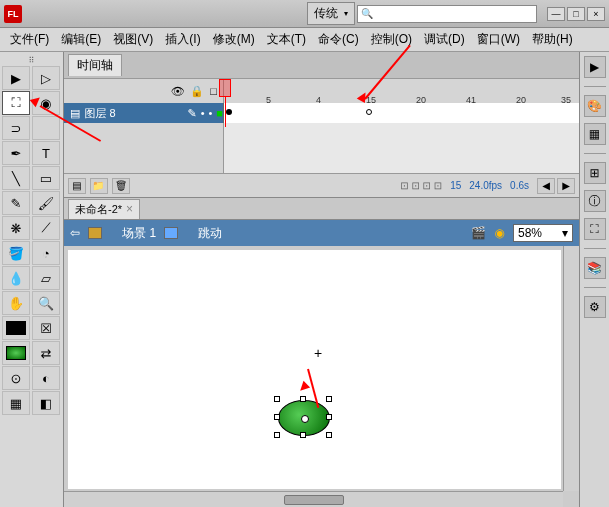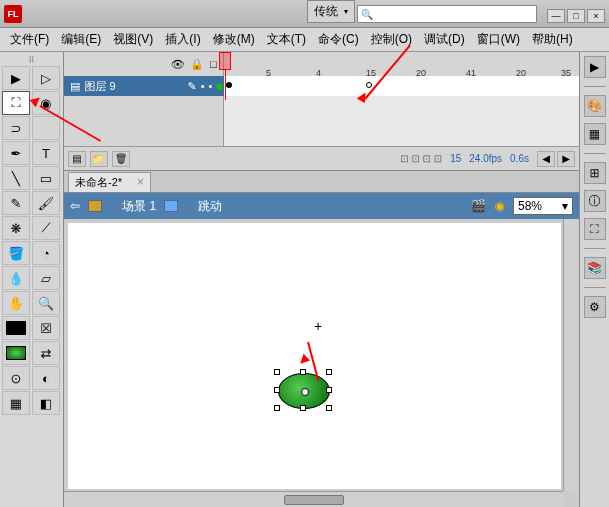--- a/index.html
+++ b/index.html
@@ -1,17 +1,17 @@
 <!DOCTYPE html>
 <html><head>
 <meta charset="utf-8">
 <style>
 * { box-sizing: border-box; margin: 0; padding: 0; font-family: "Microsoft YaHei", SimSun, sans-serif; }
 body { background: #b8b8b8; width: 609px; height: 507px; overflow: hidden; font-size: 11px; }
-.titlebar { height: 28px; background: linear-gradient(#ccc,#b5b5b5); display: flex; align-items: flex-end; padding: 4px 4px; border-bottom: 1px solid #888; }
+.titlebar { height: 28px; background: linear-gradient(#ccc,#b5b5b5); display: flex; align-items: center; padding: 4px 4px; border-bottom: 1px solid #888; }
 .fl-logo { width: 18px; height: 18px; background: #c00; color: #fff; font-size: 9px; font-weight: bold; display: flex; align-items: center; justify-content: center; border-radius: 2px; margin-right: 6px; }
 .titlebar .spacer { flex: 1; }
 .layout-dd { display: flex; align-items: center; border: 1px solid #888; background: #d5d5d5; padding: 2px 6px; font-size: 12px; margin-right: 2px; cursor: pointer; }
 .layout-dd .arrow { margin-left: 6px; font-size: 8px; }
 .search-box { width: 180px; height: 18px; background: #fff; border: 1px solid #888; display: flex; align-items: center; padding: 0 3px; }
 .search-box .sicon { font-size: 10px; color: #666; margin-right: 2px; }
 .search-box input { border: none; outline: none; flex: 1; font-size: 11px; }
 .win-btns { display: flex; gap: 2px; margin-left: 10px; }
 .win-btn { width: 18px; height: 14px; background: #ddd; border: 1px solid #888; font-size: 9px; display: flex; align-items: center; justify-content: center; cursor: pointer; }
 .menubar { height: 24px; background: #d8d8d8; display: flex; align-items: center; padding: 0 6px; gap: 4px; border-bottom: 1px solid #999; font-size: 12px; }
@@ -41,21 +41,21 @@
 .playhead-line { width: 1px; height: 30px; background: red; margin-left: 6px; }
 .layer-empty { height: 50px; background: #d5d5d5; display: flex; }
 .layer-empty .lnames { width: 160px; border-right: 1px solid #999; }
 .layer-empty .fempty { flex: 1; background: #e8e8e8; }
 .tl-footer { height: 24px; display: flex; align-items: center; padding: 0 4px; background: #d5d5d5; border-top: 1px solid #999; font-size: 10px; }
 .tl-footer .btns { display: flex; gap: 4px; }
 .tl-footer .fbtn { width: 18px; height: 16px; border: 1px solid #aaa; background: #d0d0d0; display: flex; align-items: center; justify-content: center; font-size: 10px; }
 .tl-footer .stats { margin-left: auto; display: flex; gap: 8px; color: #2060b0; }
 .tl-footer .sb { display: flex; gap: 2px; margin-left: 8px; }
 .doc-tab { height: 22px; background: #c8c8c8; display: flex; align-items: center; padding-left: 4px; border-bottom: 1px solid #888; }
-.doc-tab .tab { background: #e5e5e5; border: 1px solid #999; border-bottom: none; padding: 2px 6px; font-size: 11px; display: flex; align-items: center; gap: 15px; }
+.doc-tab .tab { background: #e5e5e5; border: 1px solid #999; border-bottom: none; padding: 2px 6px; font-size: 11px; display: flex; align-items: center; gap: 4px; }
 .doc-tab .x { color: #888; font-size: 12px; }
 .breadcrumb { height: 26px; background: #5080b0; display: flex; align-items: center; padding: 0 6px; gap: 8px; color: #fff; font-size: 12px; }
 .breadcrumb .crumb { display: flex; align-items: center; gap: 20px; cursor: pointer; }
 .breadcrumb .cicon { width: 14px; height: 12px; background: #d0a030; border: 1px solid #666; }
 .breadcrumb .spacer { flex: 1; }
 .breadcrumb .zoom { background: #fff; color: #000; padding: 1px 4px; border: 1px solid #666; width: 60px; display: flex; }
 .stage-wrap { flex: 1; background: #ccc; position: relative; overflow: hidden; }
 .stage { position: absolute; left: 4px; top: 4px; right: 18px; bottom: 18px; background: #fff; }
 .oval { position: absolute; left: 210px; top: 150px; width: 52px; height: 36px; background: radial-gradient(circle at 40% 40%, #5c5, #060); border: 1px solid #000; border-radius: 50%; }
 .sel-handle { position: absolute; width: 6px; height: 6px; background: #fff; border: 1px solid #000; }
@@ -139,41 +139,44 @@
       <div class="tool">⇄</div>
       <div class="tool">⊙</div>
       <div class="tool">◐</div>
       <div class="tool">▦</div>
       <div class="tool">◧</div>
     </div>
   </div>
 
   <div class="center">
     <div class="timeline-panel">
+      <div class="tl-title">
+        <div class="tl-tab">时间轴</div>
+      </div>
       <div style="position:relative">
         <div class="layer-head">
           <div class="layer-names">
             <span>👁</span>
             <span>🔒</span>
             <span>□</span>
           </div>
           <div class="frames-head">
             <span class="ruler-num" style="left:42px">5</span>
             <span class="ruler-num" style="left:92px">4</span>
             <span class="ruler-num" style="left:142px">15</span>
             <span class="ruler-num" style="left:192px">20</span>
             <span class="ruler-num" style="left:242px">41</span>
             <span class="ruler-num" style="left:292px">20</span>
             <span class="ruler-num" style="left:337px">35</span>
           </div>
         </div>
         <div class="layer-row">
           <div class="lname">
             <span>▤</span>
-            <span>图层 9</span>
+            <span>图层 8</span>
             <span class="fill"></span>
             <span>✎</span>
             <span>•</span>
             <span>•</span>
             <span style="color:#0c0">■</span>
           </div>
           <div class="frames">
             <div class="keyframe-dot"></div>
             <div class="keyframe-dot" style="left:142px;background:#fff;border:1px solid #000"></div>
           </div>

